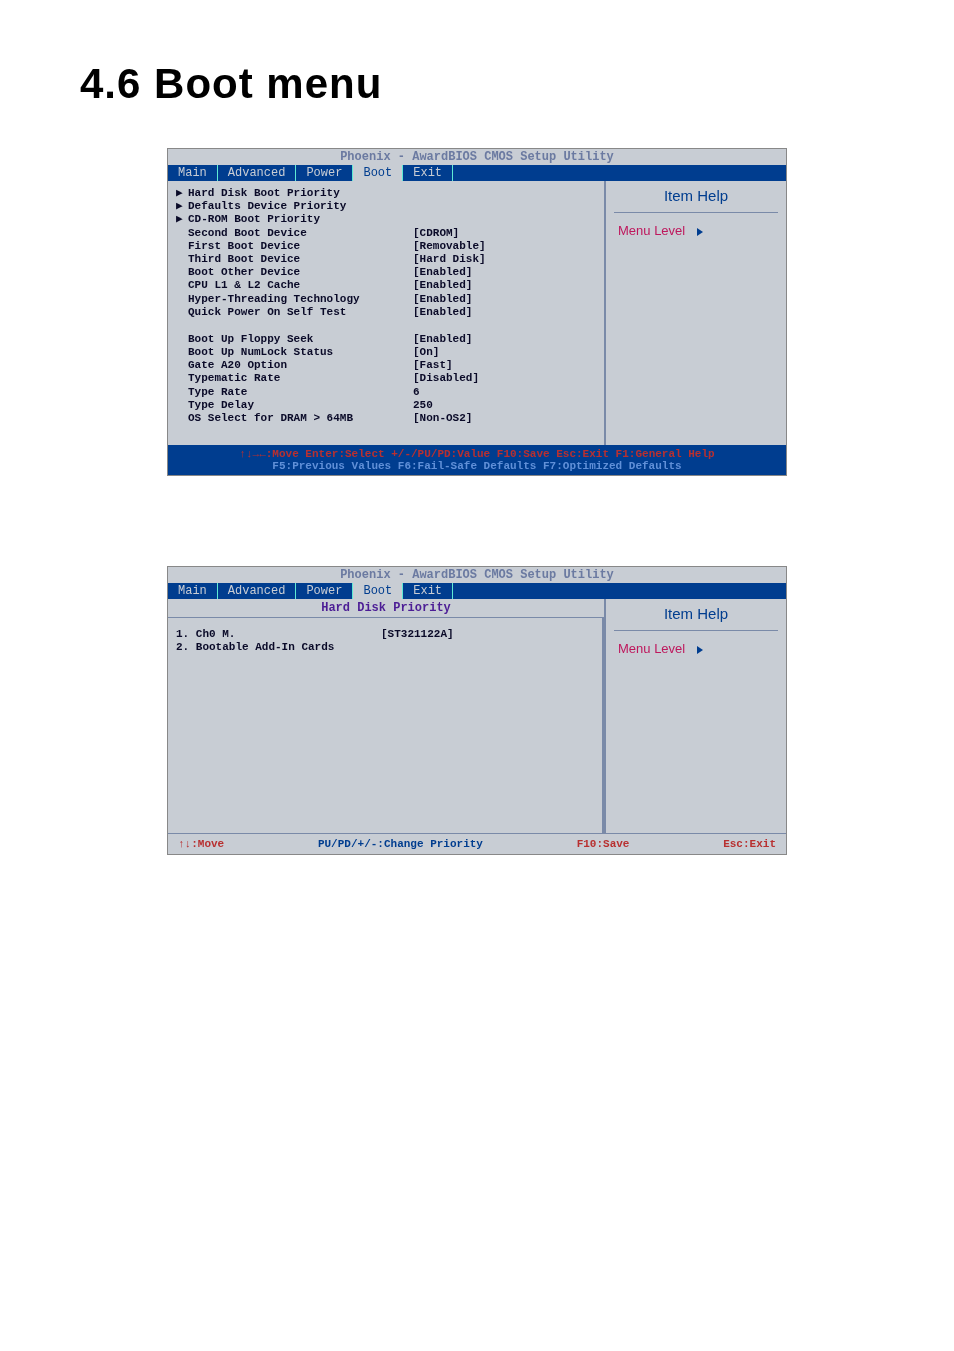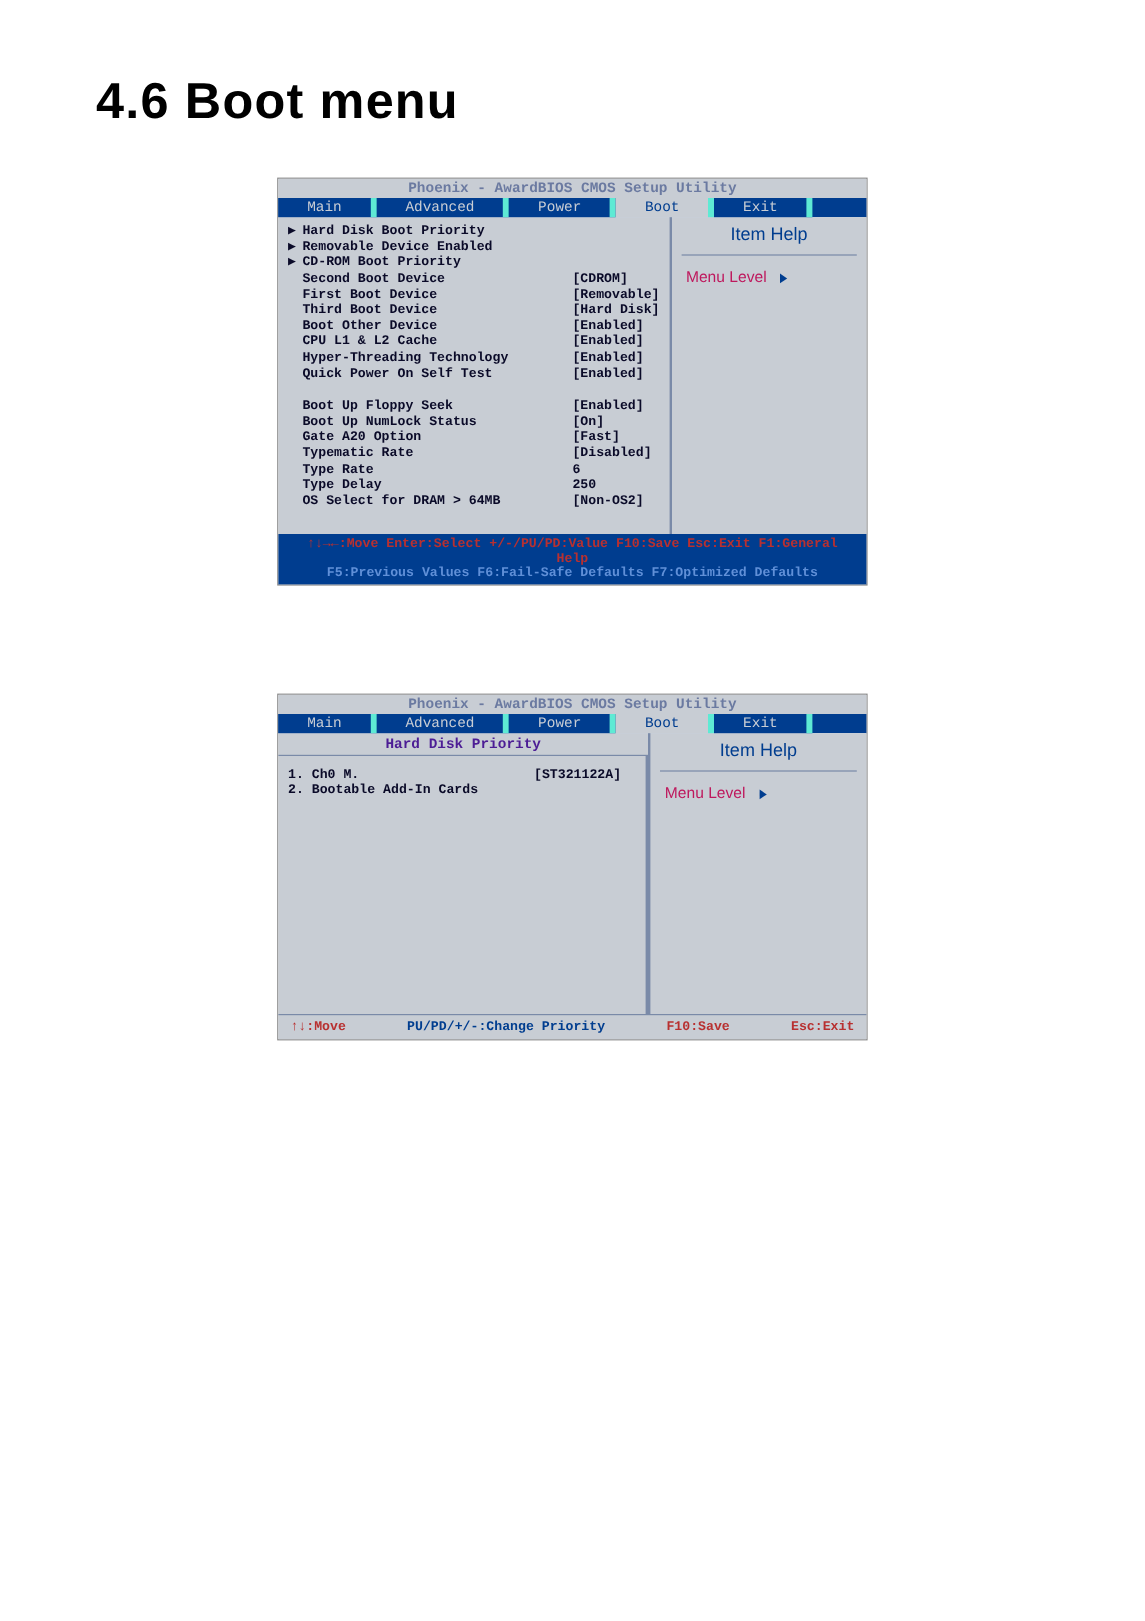--- a/index.html
+++ b/index.html
@@ -12,45 +12,45 @@
     }
     .page-title {
       font-family: 'Arial Black', Arial, sans-serif;
       font-size: 42px;
       font-weight: 900;
       color: #000;
       margin-bottom: 40px;
       letter-spacing: 1px;
     }
     .bios-screen {
-      width: 492px;
+      width: 620px;
       margin: 0 auto 90px auto;
       border: 1px solid #888;
     }
     .bios-title {
       background: #c8cdd4;
       text-align: center;
       font-family: 'Courier New', monospace;
       font-size: 12px;
       font-weight: bold;
       color: #6b7aa1;
       padding: 1px 0;
     }
     .tab-bar {
       background: #003d8f;
       display: flex;
       padding: 0;
       font-family: 'Courier New', monospace;
       font-size: 12px;
     }
     .tab {
-      padding: 1px 24px;
+      padding: 1px 10px;
       color: #003d8f;
       background: #c8cdd4;
-      border-right: 5px solid #5eead4;
+      border-right: 1px solid #5eead4;
     }
     .tab.inactive {
       color: #c8cdd4;
       background: #003d8f;
     }
     .bios-body {
       display: flex;
       background: #c8cdd4;
     }
     .left-panel {
@@ -168,21 +168,21 @@
   </div>
   <div class="bios-body">
     <div class="left-panel">
       <div class="menu-row">
         <span class="menu-arrow">▶</span>
         <span class="menu-label">Hard Disk Boot Priority</span>
         <span class="menu-value"></span>
       </div>
       <div class="menu-row">
         <span class="menu-arrow">▶</span>
-        <span class="menu-label">Removable Device Enabled</span>
+        <span class="menu-label">Defaults Device Priority</span>
         <span class="menu-value"></span>
       </div>
       <div class="menu-row">
         <span class="menu-arrow">▶</span>
         <span class="menu-label">CD-ROM Boot Priority</span>
         <span class="menu-value"></span>
       </div>
       <div class="menu-row">
         <span class="menu-arrow"></span>
         <span class="menu-label"> Second Boot Device</span>

